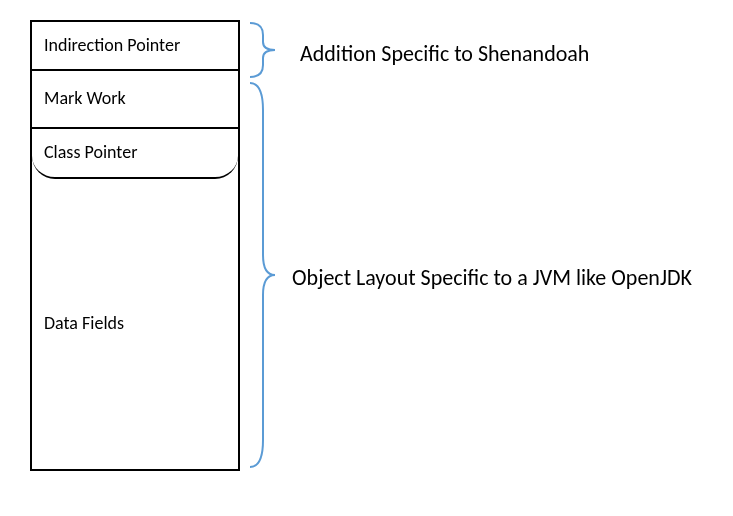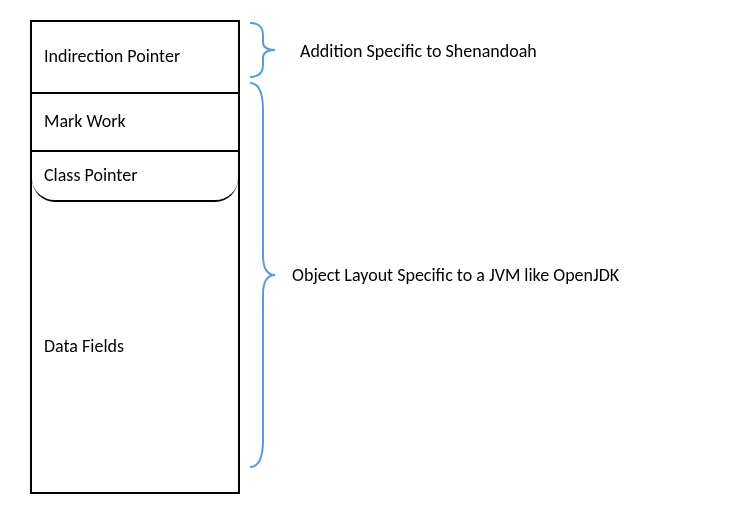--- a/index.html
+++ b/index.html
@@ -20,21 +20,21 @@
   .cell {
     border-bottom: 2px solid #000;
     display: flex;
     align-items: center;
     padding-left: 12px;
     font-size: 18px;
     color: #000;
     line-height: 1.2;
   }
   .cell:last-child { border-bottom: none; }
-  .cell.indirection { height: 72px; }
+  .cell.indirection { height: 49px; }
   .cell.mark { height: 58px; }
   .cell.classp { height: 50px; border-radius: 23px; }
   .cell.data { height: 290px; }
   .brace {
     position: absolute;
     stroke: #5b9bd5;
     stroke-width: 2;
     fill: none;
   }
   .brace-top {
@@ -44,21 +44,21 @@
     height: 60px;
   }
   .brace-bottom {
     left: 245px;
     top: 80px;
     width: 40px;
     height: 390px;
   }
   .label {
     position: absolute;
-    font-size: 18px;
+    font-size: 22px;
     color: #000;
   }
   .label-top {
     left: 300px;
     top: 40px;
   }
   .label-bottom {
     left: 292px;
     top: 264px;
   }

